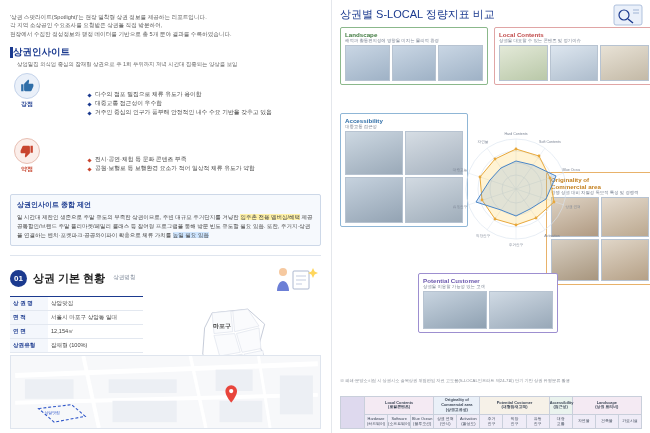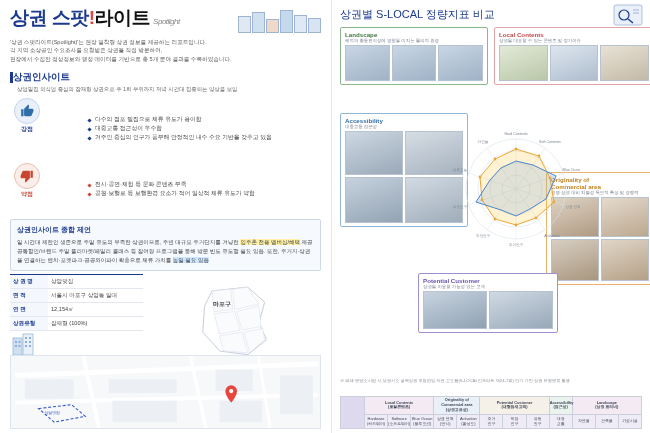--- a/index.html
+++ b/index.html
@@ -116,33 +116,20 @@
   .foot-table .g3 { background:#f6f1e8; }
   .foot-table .g4 { background:#eaf3ee; }
 </style>
 </head>
 <body>
 
 <div class="page">
 
   <div class="left">
 
-    <div class="title-row">
-      <div class="big-title">
-        <span class="accent">상권 스팟</span><span class="excl">!</span><span>라이트</span><span class="spotlight-sub">Spotlight</span>
-      </div>
-      <div class="title-icons">
-        <div class="bld b1"></div>
-          <div class="bld b2"></div>
-          <div class="bld b3"></div>
-          <div class="bld b4"></div>
-          <div class="bld b5"></div>
-          <div class="bld b6"></div>
-      </div>
-    </div>
 
     <div class="lead">
       <div>'상권 스팟라이트(Spotlight)'는 현장 밀착형 상권 정보를 제공하는 리포트입니다.</div>
       <div>각 지역 소상공인 수요조사를 요청받은 상권을 직접 방문하여,</div>
       <div>현장에서 수집한 정성정보와 행정 데이터를 기반으로 총 5개 분야 결과를 수록하였습니다.</div>
     </div>
 
     <div class="section-head">
       <div class="bar"></div>
       <div class="txt">상권인사이트</div>
@@ -184,20 +171,36 @@
       <div class="summary-title">상권인사이트 종합 제언</div>
       <div class="summary-body">
         <span>일 시간대 제한인 생존으로 주말 유도의 부족한 상권이므로, 주변 대규모 주거단지를 겨냥한</span>
         <span class="hl">입주촌 전용 멤버십/혜택</span>
         <span>제공 공동할인/브랜드 주말 플리마켓/페밀리 클래스 등 참여형 프로그램을 통해 방문 빈도</span>
         <span>유도할 필요 있음. 또한, 주거지·상권을 연결하는 벤치·포켓파크·공공와이파이 확충으로 체류 가치를</span>
         <span class="hl2">높일 필요 있음</span>
       </div>
     </div>
 
+    <div class="numsec">
+      <div class="numcircle">01</div>
+      <div class="numtitle">상권 기본 현황</div>
+      <div class="numsub">상권명칭</div>
+      <div class="mascot">
+        <svg viewBox="0 0 52 30" width="52" height="30">
+          <circle cx="14" cy="9" r="4" fill="#f6c9a0"></circle>
+          <path d="M8 28c0-6 3-10 6-10s6 4 6 10z" fill="#6c7fd6"></path>
+          <rect x="24" y="8" width="16" height="18" rx="1" fill="#fff" stroke="#9aa7c4" stroke-width="0.8"></rect>
+          <line x1="27" y1="13" x2="37" y2="13" stroke="#c5cde0" stroke-width="1"></line>
+          <line x1="27" y1="17" x2="37" y2="17" stroke="#c5cde0" stroke-width="1"></line>
+          <line x1="27" y1="21" x2="33" y2="21" stroke="#c5cde0" stroke-width="1"></line>
+          <path d="M44 5l1.6 3.4L49 10l-3.4 1.6L44 15l-1.6-3.4L39 10l3.4-1.6z" fill="#ffd65c"></path>
+        </svg>
+      </div>
+    </div>
 
 
     <div class="info-wrap">
       <div class="info-table">
         <table>
           <tbody>
               <tr>
             <td class="k">상 권 명</td>
             <td>상암맛집</td>
           </tr>

